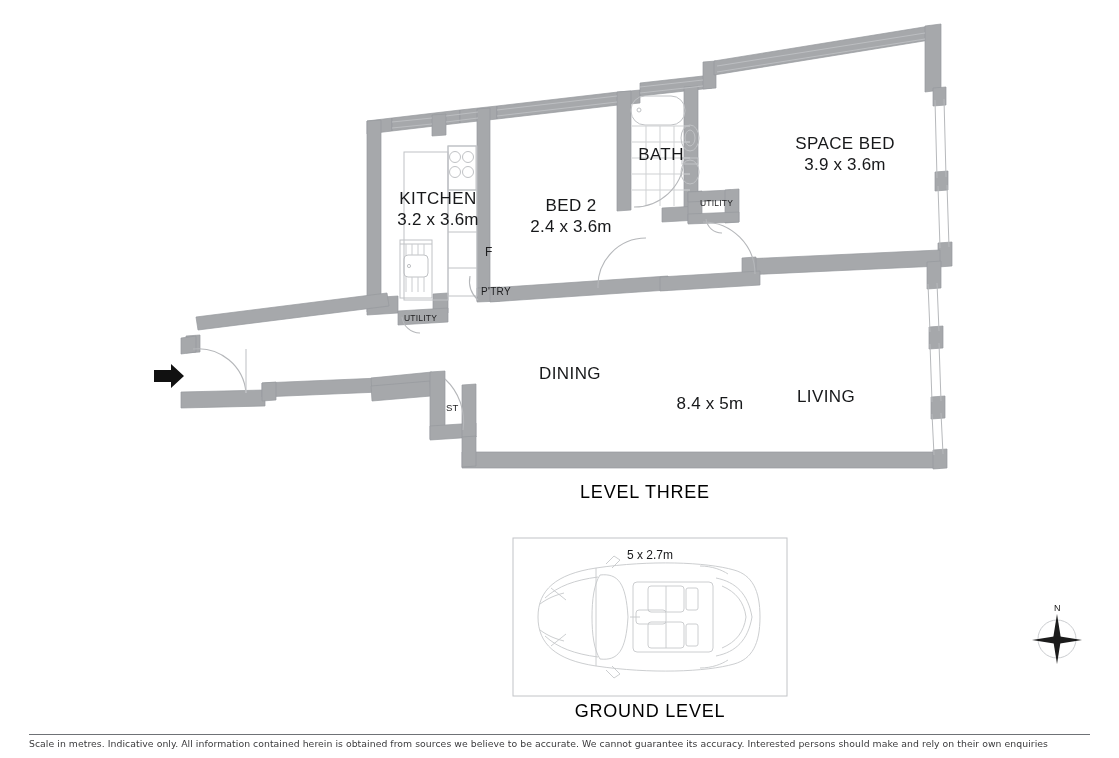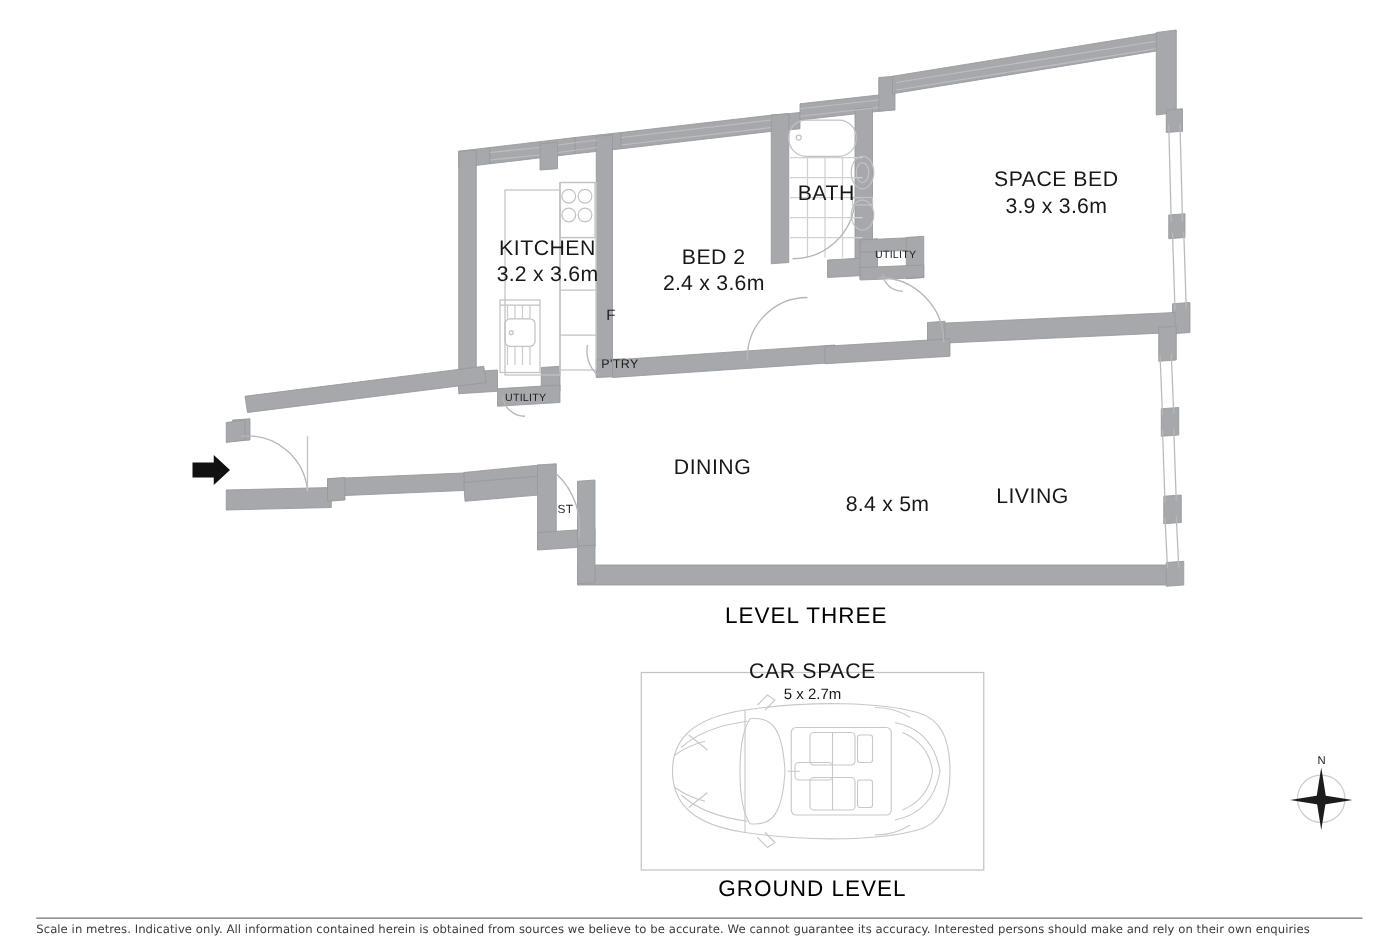--- a/index.html
+++ b/index.html
@@ -373,21 +373,20 @@
   <div class="small-label" style="left:700px; top:198px;">UTILITY</div>
 
   <div class="tiny-label" style="left:481px; top:286px;">P'TRY</div>
 
   <div class="tiny-label" style="left:485px; top:245px; font-size:12px;">F</div>
 
   <div class="small-label" style="left:446px; top:402px; font-size:9.5px;">ST</div>
 
   <div class="level-caption" style="left:545px; top:482px; width:200px;">LEVEL THREE</div>
 
-  <div class="carspace-title" style="left:550px; top:527px; width:200px;">CAR SPACE</div>
 
   <div class="carspace-dim" style="left:570px; top:548px; width:160px;">5 x 2.7m</div>
 
   <div class="level-caption" style="left:550px; top:701px; width:200px;">GROUND LEVEL</div>
 
   <div class="compass-letter" style="left:1054px; top:603px;">N</div>
 
   <div id="footer-rule"></div>
   <div id="footer-text">Scale in metres. Indicative only. All information contained herein is obtained from sources we believe to be accurate. We cannot guarantee its accuracy. Interested persons should make and rely on their own enquiries</div>
 

